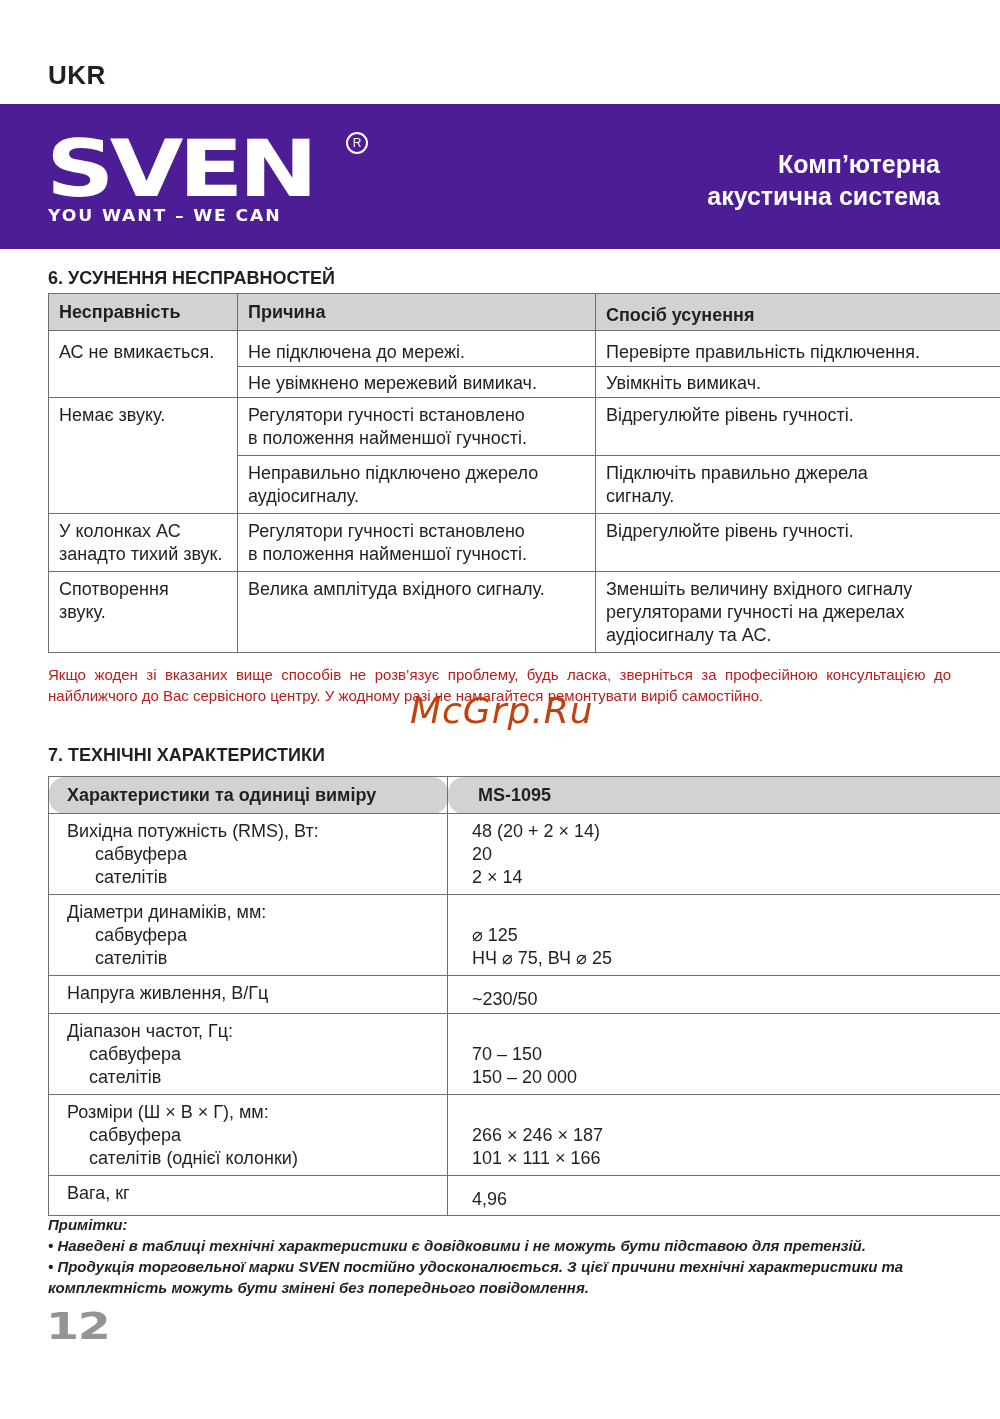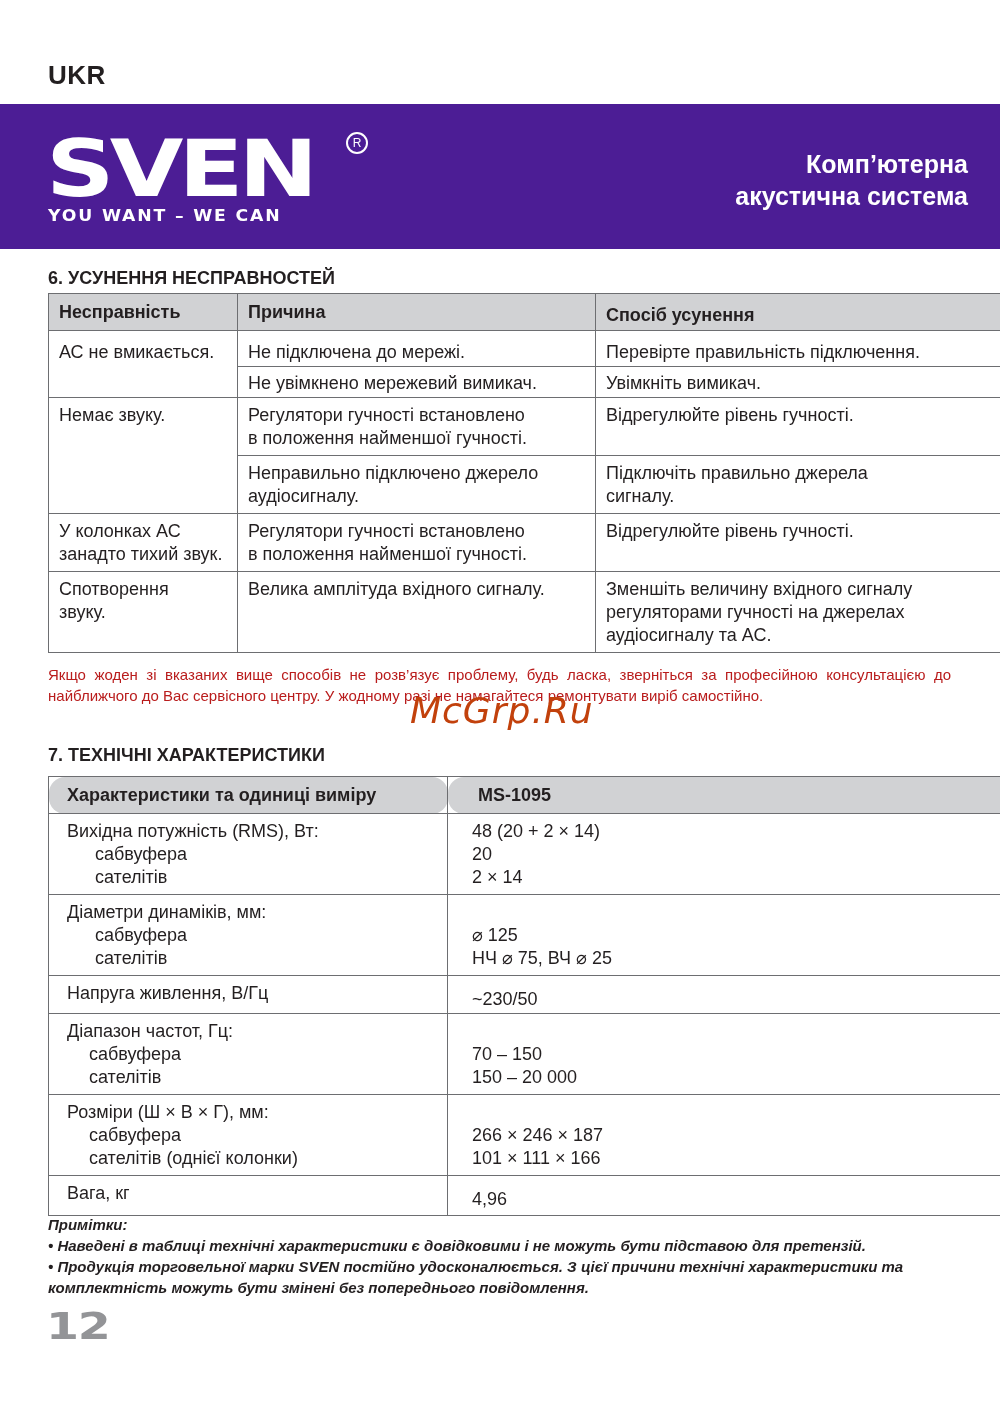--- a/index.html
+++ b/index.html
@@ -27,21 +27,21 @@
     border: 2px solid #fff; border-radius: 50%; color: #fff;
     font-size: 12px; line-height: 18px; text-align: center;
   }
   .slogan {
     position: absolute; left: 48px; top: 103px;
     font-family: "DejaVu Sans", sans-serif; font-weight: bold;
     color: #fff; font-size: 15px; letter-spacing: 1.6px;
     transform: scaleX(1.15); transform-origin: left top;
   }
   .product {
-    position: absolute; right: 32px; top: 44px; text-align: right;
+    position: absolute; right: 60px; top: 44px; text-align: right;
     color: #fff; font-weight: bold; font-size: 25px; line-height: 32px;
   }
   .section-title {
     position: absolute; left: 48px; font-size: 18px; font-weight: bold;
   }
   table { border-collapse: collapse; position: absolute; left: 48px; width: 995px; }
   td, th {
     border: 1.5px solid #6d6e71; vertical-align: top; text-align: left;
     font-size: 18px; line-height: 23px; padding: 6px 10px 5px 10px;
   }

